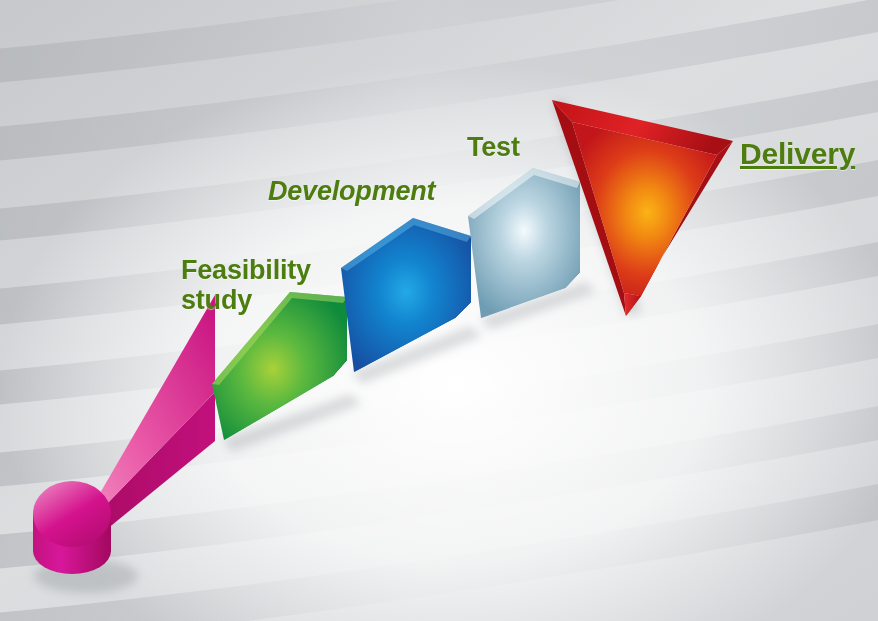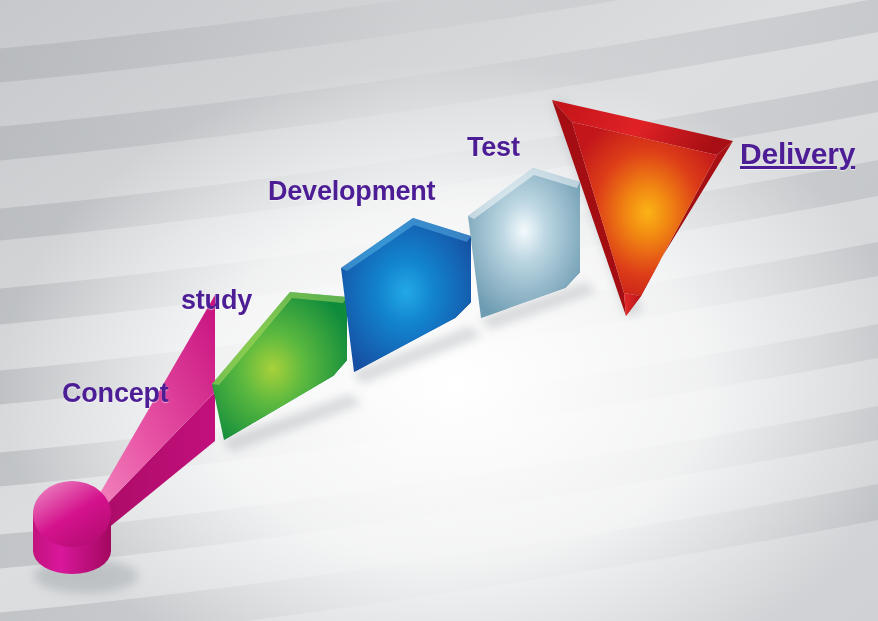--- a/index.html
+++ b/index.html
@@ -18,29 +18,29 @@
     position: absolute;
     left: 0;
     top: 0;
     width: 878px;
     height: 621px;
   }
   .label {
     position: absolute;
     font-family: "Liberation Sans", sans-serif;
     font-weight: bold;
-    color: #4c1d95;
+    color: #4d7c0f;
     white-space: pre;
     line-height: 1.12;
     letter-spacing: -0.2px;
     text-shadow: 0 1px 1px rgba(255,255,255,0.55);
   }
   #lbl-concept      { left: 62px;  top: 378px; font-size: 27px; }
   #lbl-feasibility  { left: 181px; top: 255px; font-size: 27px; }
-  #lbl-development  { left: 268px; top: 176px; font-size: 27px; }
+  #lbl-development  { left: 268px; top: 176px; font-size: 27px; font-style: italic; }
   #lbl-test         { left: 467px; top: 132px; font-size: 27px; }
   #lbl-delivery     { left: 740px; top: 137px; font-size: 30px; text-decoration: underline; }
 </style>
 </head>
 <body>
 
 <div id="stage">
 
   <svg class="layer" viewBox="0 0 878 621" preserveAspectRatio="none">
     <defs>
@@ -220,23 +220,22 @@
       <path d="M 552,100 L 572,122 L 624,293 L 626,316 Z" fill="#a40e13"></path>
 
       <path d="M 733,141 L 717,155 L 641,296 L 626,316 Z" fill="url(#redBevelRight)"></path>
 
       <path d="M 572,122 L 717,155 L 641,296 L 624,293 Z" fill="url(#redTop)"></path>
 
       <path d="M 624,293 L 641,296 L 626,316 Z" fill="url(#redBevelBottom)"></path>
     </g>
   </svg>
 
-  <div class="label" id="lbl-concept">Concept</div>
-
-  <div class="label" id="lbl-feasibility"><br><span>study</span></div>
+
+  <div class="label" id="lbl-feasibility"><span>Feasibility</span><br><span>study</span></div>
 
   <div class="label" id="lbl-development">Development</div>
 
   <div class="label" id="lbl-test">Test</div>
 
   <div class="label" id="lbl-delivery">Delivery</div>
 
 </div>
 
 </body></html>

